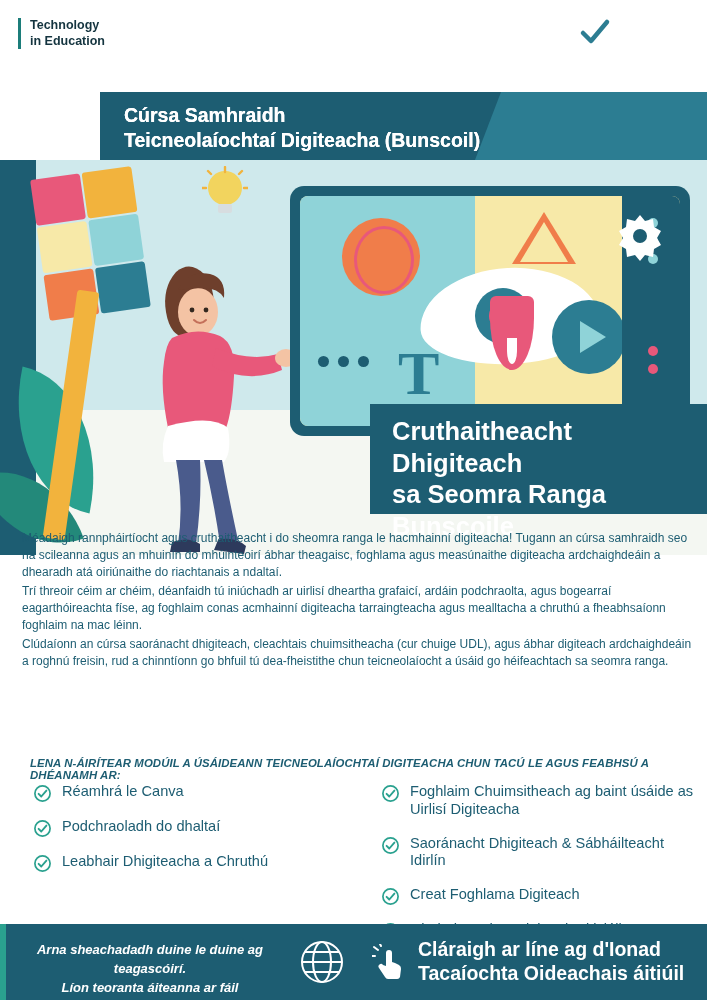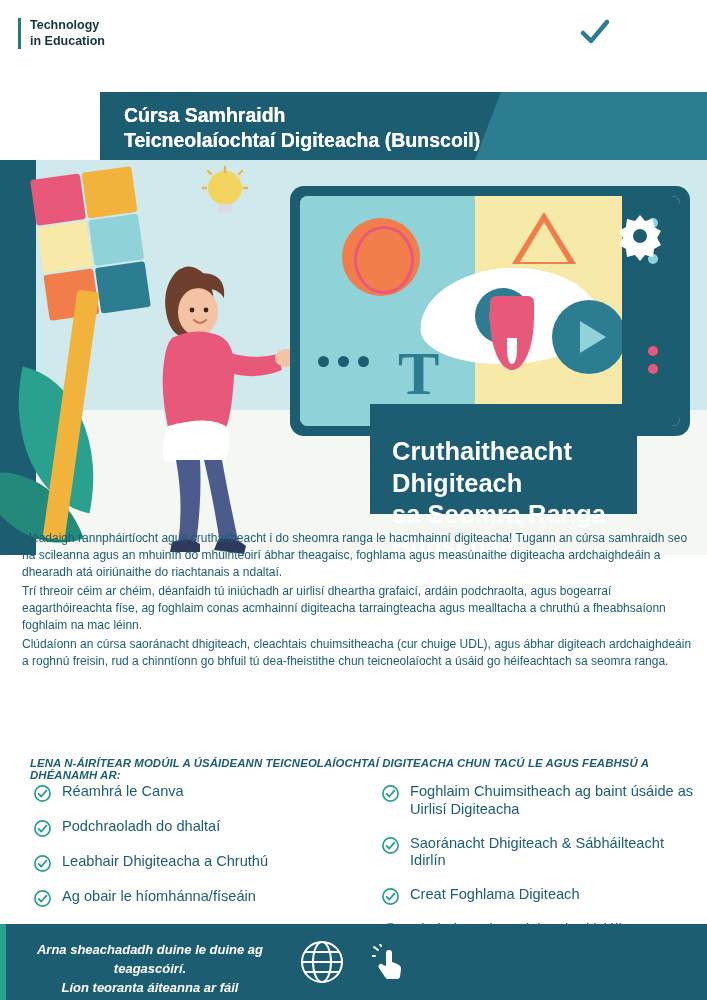--- a/index.html
+++ b/index.html
@@ -159,24 +159,24 @@
   .sidebar-strip { position:absolute; right:0; top:0; width:58px; height:100%; background:#1d5d72;}
   .sidebar-strip .d { position:absolute; right:22px; width:10px;height:10px;border-radius:50%;background:#8fd3d8;}
   .bulb { position:absolute; left:202px; top:6px; width:46px; height:58px;}
   .girl { position:absolute; left:120px; top:60px; width:180px; height:335px;}
   .brush { position:absolute; left:60px; top:130px; width:22px; height:250px; background:#f2b33d; transform: rotate(8deg); border-radius:3px;}
 
   
   .headline {
     position: absolute;
     left: 370px; top: 404px;
-    width: 267px; height: 110px;
+    width: 337px; height: 110px;
     background: #1d5d72;
     color: #ffffff;
-    padding: 32px 22px 0 22px;
+    padding: 12px 22px 0 22px;
     font-size: 25.5px;
     font-weight: bold;
     line-height: 1.24;
   }
 
   
   .body {
     position: absolute;
     left: 22px; top: 530px;
     width: 672px;
@@ -390,29 +390,20 @@
       </div>
       <div class="item">
         <span class="tick">
           <svg viewBox="0 0 17 17" aria-hidden="true">
               <circle cx="8.5" cy="8.5" r="7.6" fill="none" stroke="#2aa18f" stroke-width="1.7"></circle>
               <path d="M4.6 8.8 L7.3 11.5 L12.4 5.6" fill="none" stroke="#2aa18f" stroke-width="1.9" stroke-linecap="round" stroke-linejoin="round"></path>
             </svg>
         </span>
         <span class="txt">Leabhair Dhigiteacha a Chruthú</span>
       </div>
-      <div class="item">
-        <span class="tick">
-          <svg viewBox="0 0 17 17" aria-hidden="true">
-              <circle cx="8.5" cy="8.5" r="7.6" fill="none" stroke="#2aa18f" stroke-width="1.7"></circle>
-              <path d="M4.6 8.8 L7.3 11.5 L12.4 5.6" fill="none" stroke="#2aa18f" stroke-width="1.9" stroke-linecap="round" stroke-linejoin="round"></path>
-            </svg>
-        </span>
-        <span class="txt">Ag obair le híomhánna/físeáin</span>
-      </div>
     </div>
 
     <div class="col right">
       <div class="item">
         <span class="tick">
           <svg viewBox="0 0 17 17" aria-hidden="true">
               <circle cx="8.5" cy="8.5" r="7.6" fill="none" stroke="#2aa18f" stroke-width="1.7"></circle>
               <path d="M4.6 8.8 L7.3 11.5 L12.4 5.6" fill="none" stroke="#2aa18f" stroke-width="1.9" stroke-linecap="round" stroke-linejoin="round"></path>
             </svg>
         </span>
@@ -460,15 +451,19 @@
         <ellipse cx="22" cy="22" rx="9" ry="20" fill="none" stroke="#ffffff" stroke-width="2"></ellipse>
         <path d="M2 22 h40 M5 12 h34 M5 32 h34" stroke="#ffffff" stroke-width="2"></path>
       </svg>
     </span>
     <span class="hand-icon">
       <svg viewBox="0 0 36 36" aria-hidden="true">
         <path d="M14 22 V9 a3 3 0 0 1 6 0 v9 l3 1 l4 2 a4 4 0 0 1 2 4 l-1 8 a3 3 0 0 1 -3 2 h-9 a4 4 0 0 1 -3 -2 l-6 -9 a2.5 2.5 0 0 1 4 -3 z" fill="#ffffff"></path>
         <path d="M6 6 l-4 -3 M9 2 l-1 -2 M3 12 l-3 0" stroke="#ffffff" stroke-width="2" stroke-linecap="round"></path>
       </svg>
     </span>
+    <div class="footer-cta">
+      <div>Cláraigh ar líne ag d'Ionad</div>
+      <div>Tacaíochta Oideachais áitiúil</div>
+    </div>
   </div>
 
 </div>
 
 </body></html>

